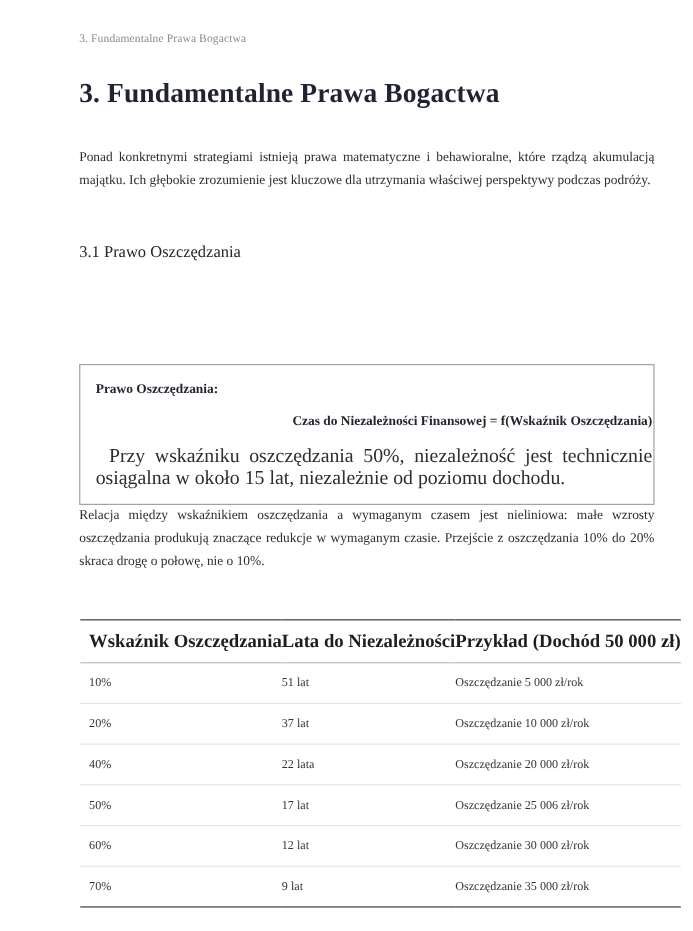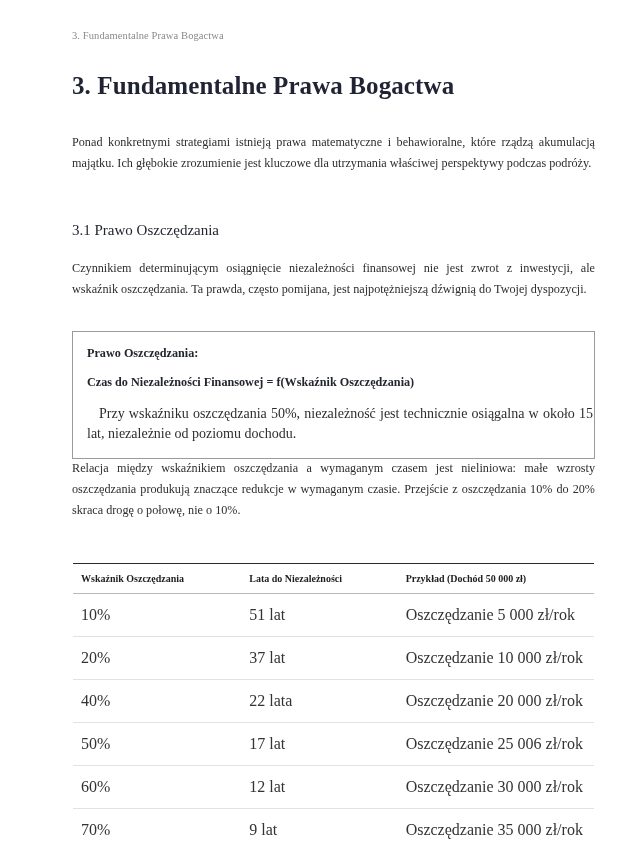--- a/index.html
+++ b/index.html
@@ -92,23 +92,23 @@
     background: #ffffff;
     padding: 12px 1px 14px 14px;
   }
   .callout-line {
     font-size: 12.2px;
     line-height: 19px;
     font-weight: bold;
     color: #23262f;
     margin: 0 0 10px 0;
   }
-  .callout-line.second { margin-bottom: 12px; }
+  .callout-line.second { margin-bottom: 12px; text-align: right; }
   .callout-body {
-    font-size: 14px;
+    font-size: 18px;
     line-height: 20px;
     color: #2d2d2d;
     margin: 0;
     text-indent: 12px;
     text-align: justify;
   }
 
   
   .table-caption {
     position: absolute;
@@ -131,29 +131,29 @@
   }
   table.data-table {
     width: 521px;
     border-collapse: collapse;
     font-size: 11px;
   }
   table.data-table thead th {
     text-align: left;
     font-weight: bold;
     color: #1e1e1e;
-    font-size: 10px;
+    font-size: 17px;
     padding: 9px 0 9px 0;
     border-top: 1.6px solid #2a2a2a;
     border-bottom: 1px solid #b9b9b9;
     white-space: nowrap;
   }
   table.data-table tbody td {
     color: #333333;
-    font-size: 16px;
+    font-size: 11px;
     padding: 12px 0 12px 0;
     border-bottom: 1px solid #e2e2e2;
     white-space: nowrap;
     margin-top: 36px;
   }
   table.data-table tbody tr:last-child td {
     border-bottom: 1.6px solid #2a2a2a;
   }
   .col-1 { width: 172px; padding-left: 8px !important; }
   .col-2 { width: 160px; }
@@ -165,21 +165,20 @@
 <div class="page">
 
   <div class="running-header">3. Fundamentalne Prawa Bogactwa</div>
 
   <h1 class="doc-title">3. Fundamentalne Prawa Bogactwa</h1>
 
   <p class="body-para p-intro">Ponad konkretnymi strategiami istnieją prawa matematyczne i behawioralne, które rządzą akumulacją majątku. Ich głębokie zrozumienie jest kluczowe dla utrzymania właściwej perspektywy podczas podróży.</p>
 
   <h2 class="section-heading">3.1 Prawo Oszczędzania</h2>
 
-  <p class="body-para p-sec1">Czynnikiem determinującym osiągnięcie niezależności finansowej nie jest zwrot z inwestycji, ale wskaźnik oszczędzania. Ta prawda, często pomijana, jest najpotężniejszą dźwignią do Twojej dyspozycji.</p>
 
   <div class="callout">
     <p class="callout-line">Prawo Oszczędzania:</p>
     <p class="callout-line second">Czas do Niezależności Finansowej = f(Wskaźnik Oszczędzania)</p>
     <p class="callout-body">Przy wskaźniku oszczędzania 50%, niezależność jest technicznie osiągalna w około 15 lat, niezależnie od poziomu dochodu.</p>
   </div>
 
   <p class="body-para p-after-box">Relacja między wskaźnikiem oszczędzania a wymaganym czasem jest nieliniowa: małe wzrosty oszczędzania produkują znaczące redukcje w wymaganym czasie. Przejście z oszczędzania 10% do 20% skraca drogę o połowę, nie o 10%.</p>
 
 

